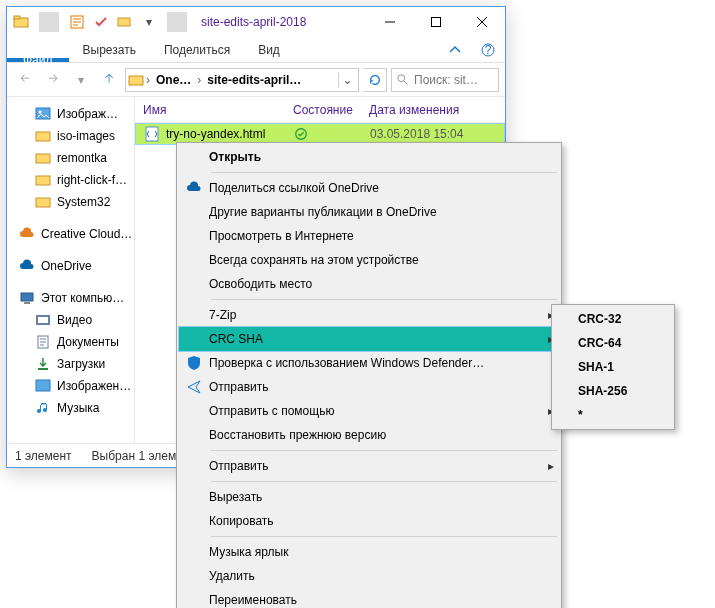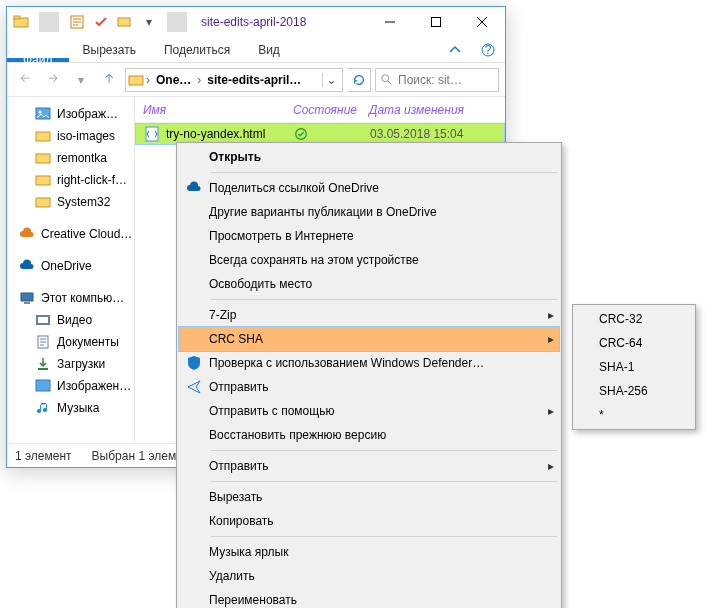--- a/index.html
+++ b/index.html
@@ -18,49 +18,49 @@
 .ribbon-collapse { margin-left:auto; padding:0 10px; display:flex; align-items:center; color:#1979ca; }
 .help { padding:0 10px; display:flex; align-items:center; color:#1979ca; }
 .addr { height:34px; display:flex; align-items:center; padding:4px 6px; gap:4px; border-bottom:1px solid #e8e8e8; }
 .navbtn { width:24px; height:24px; border-radius:2px; display:flex; align-items:center; justify-content:center; color:#9a9a9a; }
 .navbtn.enabled { color:#1979ca; }
 .breadcrumb { flex:1; height:24px; border:1px solid #ccc; display:flex; align-items:center; padding:0 2px; }
 .breadcrumb .seg { padding:0 4px; color:#000;font-weight:bold; }
 .breadcrumb .chev { color:#666; padding:0 2px; }
 .breadcrumb .drop { margin-left:auto; border-left:1px solid #ccc; width:18px; text-align:center; color:#555; }
 .refresh { width:24px; height:24px; border:1px solid #ccc; border-left:none; display:flex; align-items:center; justify-content:center; color:#1979ca; }
-.search { width:124px; height:24px; border:1px solid #ccc; display:flex; align-items:center; padding:0 4px; color:#777; gap:4px; }
+.search { width:108px; height:24px; border:1px solid #ccc; display:flex; align-items:center; padding:0 4px; color:#777; gap:4px; }
 .body { display:flex; height:calc(100% - 30px - 26px - 34px - 24px); }
 .tree { width:128px; border-right:1px solid #e8e8e8; padding:6px 2px; overflow:hidden; }
 .tree .node { height:22px; display:flex; align-items:center; padding-left:10px; gap:6px; white-space:nowrap; color:#000; }
 .tree .node.indent { padding-left:26px; }
 .tree .icon { width:16px; height:16px; display:inline-flex; align-items:center; justify-content:center; flex:0 0 16px; }
 .tree .spacer { height:10px; }
 .list { flex:1; position:relative; }
-.list-head { height:26px; display:flex; align-items:center; border-bottom:1px solid #eee; color:#8b5cf6;font-style:italic; }
+.list-head { height:26px; display:flex; align-items:center; border-bottom:1px solid #eee; color:#4c1d95; }
 .list-head div { padding:0 8px; }
 .col-name { width:150px; }
 .col-state { width:76px; }
 .col-date { flex:1; }
 .row { height:22px; display:flex; align-items:center; }
 .row.sel { background:#bef264; border:1px solid #98d1ff; }
 .row .cell { padding:0 8px; display:flex; align-items:center; gap:6px; }
 .row .cname { width:150px; color:#000; }
 .row .cstate { width:76px; }
 .row .cdate { flex:1; color:#555; }
 .status { height:24px; border-top:1px solid #e8e8e8; display:flex; align-items:center; padding:0 8px; color:#333; gap:20px; }
 .ctx { position:absolute; left:176px; top:142px; width:386px; background:#f0f0f0; border:1px solid #a7a7a7; box-shadow:3px 3px 6px rgba(0,0,0,0.25); padding:2px; }
 .ctx .mi { height:24px; display:flex; align-items:center; position:relative;justify-content:flex-end; }
 .ctx .mi .gutter { width:30px; display:flex; align-items:center; justify-content:center; }
 .ctx .mi .lbl { flex:1; padding-right:8px; color:#000; }
 .ctx .mi .arr { width:16px; text-align:center; color:#333; }
 .ctx .mi.bold .lbl { font-weight:600; }
-.ctx .mi.hover { background:#fdba74; outline:1px solid #91c9f7; }
+.ctx .mi.hover { background:#14b8a6; outline:1px solid #91c9f7; }
 .ctx .sep { height:1px; background:#d0d0d0; margin:3px 2px 3px 32px; }
-.sub { position:absolute; left:572px; top:304px; width:124px; background:#f0f0f0; border:1px solid #a7a7a7; box-shadow:3px 3px 6px rgba(0,0,0,0.25); padding:2px; }
+.sub { position:absolute; left:551px; top:304px; width:124px; background:#f0f0f0; border:1px solid #a7a7a7; box-shadow:3px 3px 6px rgba(0,0,0,0.25); padding:2px;font-weight:bold; }
 .sub .mi { height:24px; display:flex; align-items:center; }
 .sub .mi .gutter { width:24px; }
 .sub .mi .lbl { flex:1; color:#000; }
 svg { display:block; }
 .fico { width:16px; height:16px; }
 </style>
 </head>
 <body>
 
 <div class="window">

